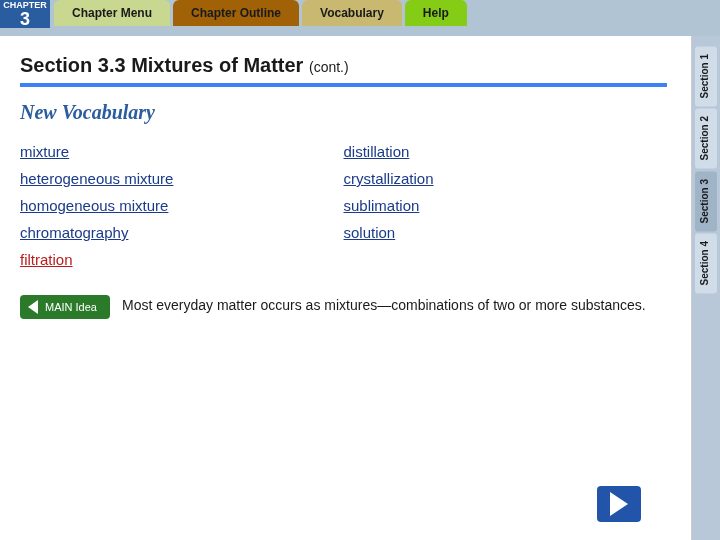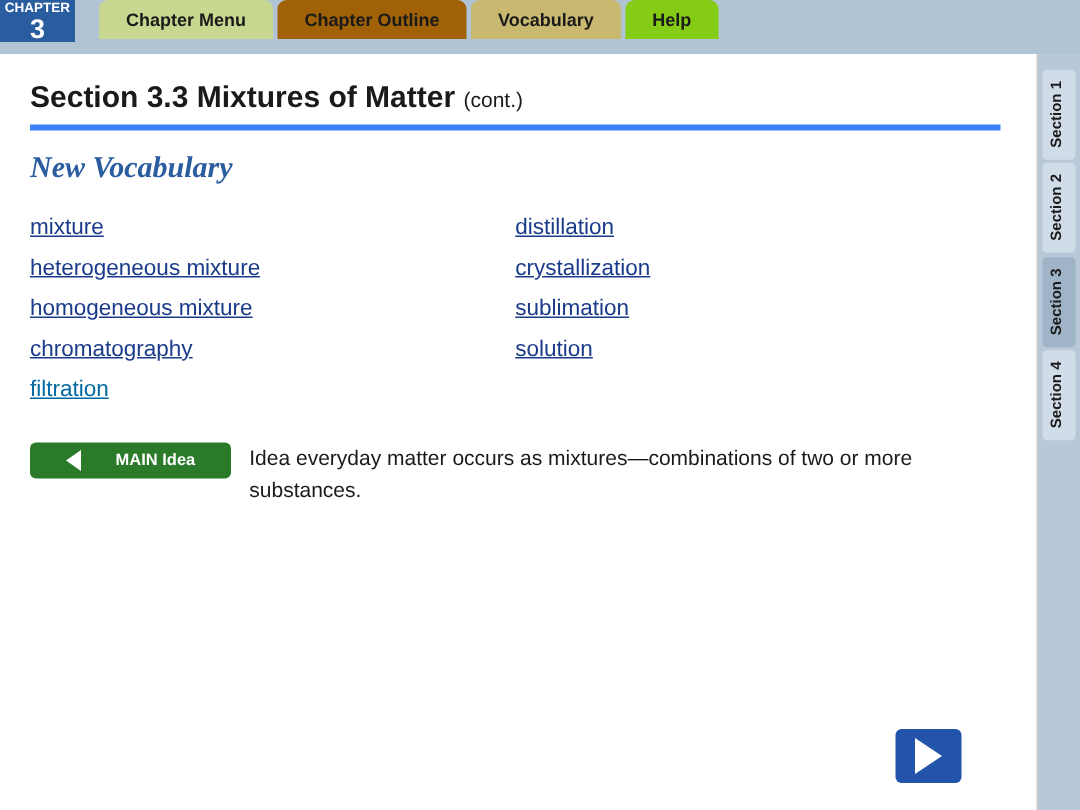--- a/index.html
+++ b/index.html
@@ -36,21 +36,21 @@
     .chapter-badge .chapter-num {
       font-size: 18px;
       line-height: 1;
       font-weight: bold;
     }
 
     .nav-tabs {
       display: flex;
       align-items: flex-end;
       flex: 1;
-      padding-left: 16px;
+      padding-left: 4px;
       border-radius: 15px;
     }
 
     .nav-tab {
       padding: 6px 18px;
       font-size: 12px;
       font-weight: bold;
       border-radius: 6px 6px 0 0;
       cursor: pointer;
       margin-right: 3px;
@@ -130,45 +130,45 @@
       padding: 5px 0;
       font-size: 15px;
       color: #1a3a8a;
       text-decoration: underline;
       cursor: pointer;
     }
 
     .vocab-item-single {
       padding: 5px 0;
       font-size: 15px;
-      color: #0369a1;
+      color: #b91c1c;
       text-decoration: underline;
       cursor: pointer;
       grid-column: 1;
     }
 
     
     .main-idea-section {
       display: flex;
       align-items: flex-start;
       margin-top: 22px;
       gap: 12px;
     }
 
     .main-idea-badge {
       background: #2a7a2a;
       color: white;
       font-size: 11px;
-      font-weight: bold;
-      padding: 5px 24px;
+      font-weight: normal;
+      padding: 5px 8px;
       border-radius: 4px;
       white-space: nowrap;
       display: flex;
       align-items: center;
-      gap: 20px;
+      gap: 4px;
       min-width: 90px;
       flex-shrink: 0;
     }
 
     .main-idea-badge .arrow-left {
       display: inline-block;
       width: 0;
       height: 0;
       border-top: 7px solid transparent;
       border-bottom: 7px solid transparent;
@@ -279,21 +279,21 @@
       <div class="vocab-item">chromatography</div>
       <div class="vocab-item">solution</div>
       <div class="vocab-item-single">filtration</div>
     </div>
 
     <div class="main-idea-section">
       <div class="main-idea-badge">
         <span class="arrow-left"></span>
         <span>MAIN Idea</span>
       </div>
-      <div class="main-idea-text">Idea everyday matter occurs as mixtures—combinations of two or more substances.</div>
+      <div class="main-idea-text">Most everyday matter occurs as mixtures—combinations of two or more substances.</div>
     </div>
 
     <div class="nav-arrow">
       <button class="nav-arrow-btn" title="Next"></button>
     </div>
 
   </div>
 
   <div class="right-sidebar">
     <div class="section-tab">Section 1</div>

